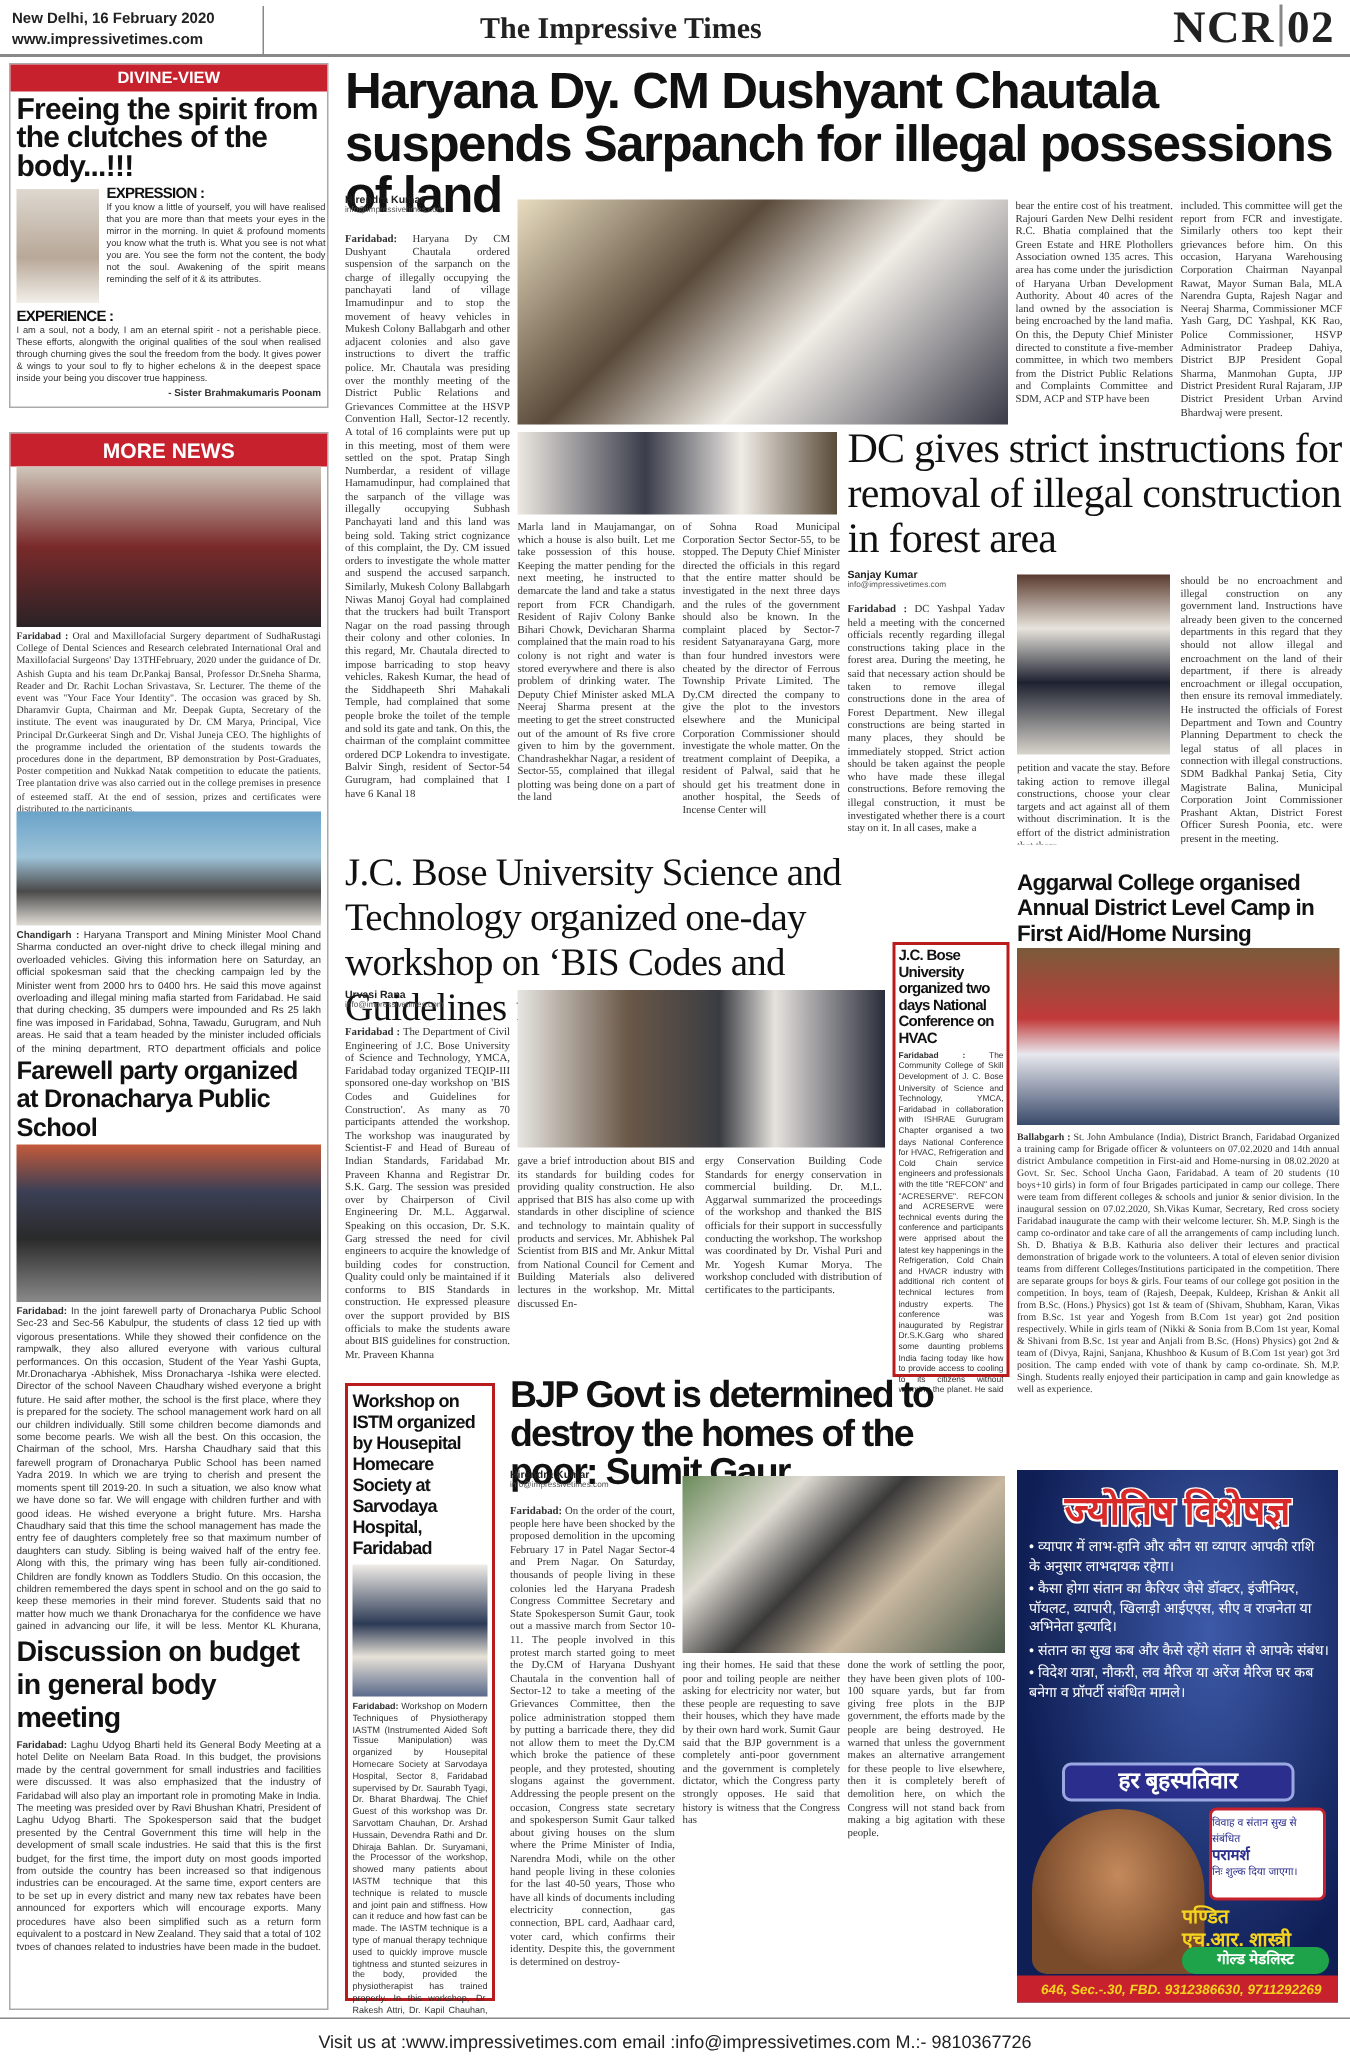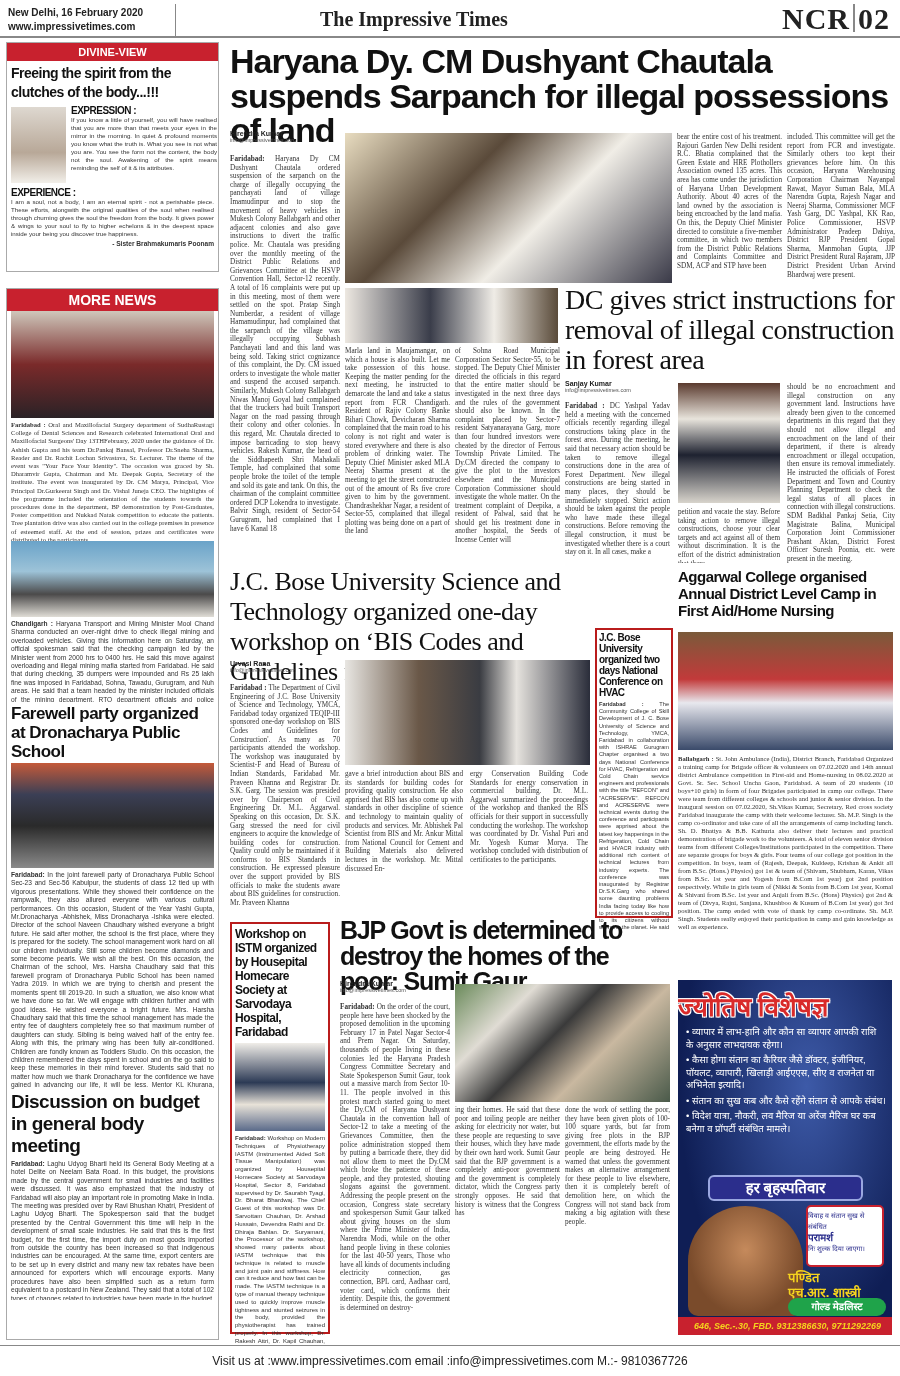--- a/index.html
+++ b/index.html
@@ -18,21 +18,21 @@
 .small{font-family:"Liberation Sans",sans-serif;font-size:6.6px;line-height:8.4px;text-align:justify;color:#333}
 .body{font-size:7.2px;line-height:8.6px;text-align:justify;color:#333}
 .photo{background:linear-gradient(135deg,#7a6a5c,#b7a592 40%,#5d5047 70%,#a89380)}
 .byline{font-family:"Liberation Sans",sans-serif;font-size:7px;font-weight:bold;color:#222}
 .byemail{font-family:"Liberation Sans",sans-serif;font-size:5.5px;color:#555}
 .hl{font-weight:bold;color:#111;letter-spacing:-1px;line-height:1.02}
 .col{position:absolute}
 .boxed{border:2px solid #b91c1c}
 .footer{left:0;top:1354px;width:900px;text-align:center;font-family:"Liberation Sans",sans-serif;font-size:12px;color:#222}
 .ad{left:678px;top:980px;width:214px;height:355px;background:radial-gradient(ellipse at 60% 30%,#3d5aa8,#0f1e55 70%);overflow:hidden}
-.ad-title{left:0;top:8px;width:214px;text-align:left;font-size:26px;font-weight:bold;color:#d92a2a;text-shadow:1px 1px 0 #fff,-1px -1px 0 #fff,1px -1px 0 #fff,-1px 1px 0 #fff}
+.ad-title{left:0;top:8px;width:214px;text-align:center;font-size:26px;font-weight:bold;color:#d92a2a;text-shadow:1px 1px 0 #fff,-1px -1px 0 #fff,1px -1px 0 #fff,-1px 1px 0 #fff}
 .ad-list{left:8px;top:46px;width:200px;color:#fff;font-family:"Liberation Sans",sans-serif;font-size:9.5px;line-height:12.5px}
 .ad-list div{margin-bottom:3px}
 .ad-day{left:30px;top:195px;width:155px;height:26px;background:#2b2e8c;border:2px solid #9aa7e0;border-radius:6px;color:#fff;text-align:center;font-size:15px;font-weight:bold;line-height:22px}
 .ad-note{left:128px;top:225px;width:78px;height:62px;background:#fff;border:2px solid #c8212e;border-radius:5px;color:#2b2e8c;font-size:7px;line-height:11px;padding-top:3px;font-family:"Liberation Sans",sans-serif}
 .ad-face{left:10px;top:226px;width:115px;height:110px;border-radius:50% 50% 10px 10px;background:radial-gradient(ellipse at 50% 40%,#c58a5c,#7a4b2b 70%)}
 .ad-name{left:110px;top:290px;width:100px;text-align:left;color:#f5d31e;font-weight:bold;font-size:13px;line-height:15px;font-family:"Liberation Sans",sans-serif}
 .ad-gold{left:110px;top:318px;width:98px;height:18px;background:#1fa34a;border-radius:9px;color:#fff;font-size:10px;text-align:center;line-height:18px;font-weight:bold;font-family:"Liberation Sans",sans-serif}
 .ad-foot{left:0;top:337px;width:214px;height:29px;background:#c8212e;color:#f5d31e;font-size:9px;font-weight:bold;font-style:italic;line-height:18px;padding-left:16px;font-family:"Liberation Sans",sans-serif}
 </style>
 </head>
@@ -42,21 +42,21 @@
   <div>New Delhi, 16 February 2020</div>
   <div>www.impressivetimes.com</div>
 </div>
 <div class="abs mast-sep"></div>
 <div class="abs mast-title">The Impressive Times</div>
 <div class="abs mast-page"><span>NCR</span><span class="bar"></span><span>02</span></div>
 <div class="mast-line"></div>
 
 <div class="abs sidebar" style="height:230px">
   <div class="red-band" style="height:18px;font-size:11px;line-height:18px">DIVINE-VIEW</div>
-  <div class="side-head" style="font-size:14px;line-height:19px;padding:3px 4px">Freeing the spirit from the clutches of the body...!!!</div>
+  <div class="side-head" style="font-size:20px;line-height:19px;padding:3px 4px">Freeing the spirit from the clutches of the body...!!!</div>
   <div style="position:relative;height:80px">
     <div class="abs photo" style="left:4px;top:2px;width:55px;height:76px;background:linear-gradient(#ded8d0,#b8a898 60%,#f2efe9)"></div>
     <div class="abs" style="left:64px;top:0;width:146px">
       <div class="side-head" style="font-size:10px">EXPRESSION :</div>
       <div class="small" style="font-size:6.2px;line-height:8px">If you know a little of yourself, you will have realised that you are more than that meets your eyes in the mirror in the morning. In quiet &amp; profound moments you know what the truth is. What you see is not what you are. You see the form not the content, the body not the soul. Awakening of the spirit means reminding the self of it &amp; its attributes.</div>
     </div>
   </div>
   <div class="side-head" style="font-size:10px;padding:2px 4px 0">EXPERIENCE :</div>
   <div class="small" style="padding:0 4px;font-size:6.2px;line-height:8px">I am a soul, not a body, I am an eternal spirit - not a perishable piece. These efforts, alongwith the original qualities of the soul when realised through churning gives the soul the freedom from the body. It gives power &amp; wings to your soul to fly to higher echelons &amp; in the deepest space inside your being you discover true happiness.</div>
   <div class="small" style="text-align:right;padding:2px 4px;font-weight:bold">- Sister Brahmakumaris Poonam</div>
@@ -108,21 +108,21 @@
 <div class="col body" style="left:230px;top:684px;width:110px;height:232px;overflow:hidden"><b>Faridabad :</b> <span>The Department of Civil Engineering of J.C. Bose University of Science and Technology, YMCA, Faridabad today organized TEQIP-III sponsored one-day workshop on 'BIS Codes and Guidelines for Construction'. As many as 70 participants attended the workshop. The workshop was inaugurated by Scientist-F and Head of Bureau of Indian Standards, Faridabad Mr. Praveen Khanna and Registrar Dr. S.K. Garg. The session was presided over by Chairperson of Civil Engineering Dr. M.L. Aggarwal. Speaking on this occasion, Dr. S.K. Garg stressed the need for civil engineers to acquire the knowledge of building codes for construction. Quality could only be maintained if it conforms to BIS Standards in construction. He expressed pleasure over the support provided by BIS officials to make the students aware about BIS guidelines for construction. Mr. Praveen Khanna</span></div>
 <div class="abs photo" style="left:345px;top:660px;width:245px;height:105px;background:linear-gradient(90deg,#e8e6e2,#6a5848 30%,#3a3c42 55%,#e6e3de 70%,#2a2d3a)"></div>
 <div class="col body" style="left:345px;top:770px;width:118px;height:145px;overflow:hidden">gave a brief introduction about BIS and its standards for building codes for providing quality construction. He also apprised that BIS has also come up with standards in other discipline of science and technology to maintain quality of products and services. Mr. Abhishek Pal Scientist from BIS and Mr. Ankur Mittal from National Council for Cement and Building Materials also delivered lectures in the workshop. Mr. Mittal discussed En-</div>
 <div class="col body" style="left:470px;top:770px;width:118px;height:145px;overflow:hidden">ergy Conservation Building Code Standards for energy conservation in commercial building. Dr. M.L. Aggarwal summarized the proceedings of the workshop and thanked the BIS officials for their support in successfully conducting the workshop. The workshop was coordinated by Dr. Vishal Puri and Mr. Yogesh Kumar Morya. The workshop concluded with distribution of certificates to the participants.</div>
 
 <div class="abs boxed" style="left:595px;top:628px;width:78px;height:290px;padding:2px">
   <div class="side-head" style="font-size:10px;line-height:11px">J.C. Bose University organized two days National Conference on HVAC</div>
   <div class="small" style="font-size:5.6px;line-height:7.2px;margin-top:3px;height:228px;overflow:hidden"><b>Faridabad :</b> <span>The Community College of Skill Development of J. C. Bose University of Science and Technology, YMCA, Faridabad in collaboration with ISHRAE Gurugram Chapter organised a two days National Conference for HVAC, Refrigeration and Cold Chain service engineers and professionals with the title "REFCON" and "ACRESERVE". REFCON and ACRESERVE were technical events during the conference and participants were apprised about the latest key happenings in the Refrigeration, Cold Chain and HVACR industry with additional rich content of technical lectures from industry experts. The conference was inaugurated by Registrar Dr.S.K.Garg who shared some daunting problems India facing today like how to provide access to cooling to its citizens without warming the planet. He said that cooling should be viewed as a basic necessity – not just for health and productivity reasons but, in some cases, even for survival.</span></div>
 </div>
 
-<div class="abs side-head" style="left:678px;top:568px;width:215px;font-size:15px;line-height:17px">Aggarwal College organised Annual District Level Camp in First Aid/Home Nursing</div>
+<div class="abs side-head" style="left:678px;top:580px;width:215px;font-size:15px;line-height:17px">Aggarwal College organised Annual District Level Camp in First Aid/Home Nursing</div>
 <div class="abs photo" style="left:678px;top:632px;width:215px;height:118px;background:linear-gradient(#7a5a3a,#c23a3a 40%,#e8e8ee 60%,#3a4a6a)"></div>
 <div class="col body" style="left:678px;top:755px;width:215px;height:215px;overflow:hidden;font-size:6.6px;line-height:8px"><b>Ballabgarh :</b> <span>St. John Ambulance (India), District Branch, Faridabad Organized a training camp for Brigade officer &amp; volunteers on 07.02.2020 and 14th annual district Ambulance competition in First-aid and Home-nursing in 08.02.2020 at Govt. Sr. Sec. School Uncha Gaon, Faridabad. A team of 20 students (10 boys+10 girls) in form of four Brigades participated in camp our college. There were team from different colleges &amp; schools and junior &amp; senior division. In the inaugural session on 07.02.2020, Sh.Vikas Kumar, Secretary, Red cross society Faridabad inaugurate the camp with their welcome lecturer. Sh. M.P. Singh is the camp co-ordinator and take care of all the arrangements of camp including lunch. Sh. D. Bhatiya &amp; B.B. Kathuria also deliver their lectures and practical demonstration of brigade work to the volunteers. A total of eleven senior division teams from different Colleges/Institutions participated in the competition. There are separate groups for boys &amp; girls. Four teams of our college got position in the competition. In boys, team of (Rajesh, Deepak, Kuldeep, Krishan &amp; Ankit all from B.Sc. (Hons.) Physics) got 1st &amp; team of (Shivam, Shubham, Karan, Vikas from B.Sc. 1st year and Yogesh from B.Com 1st year) got 2nd position respectively. While in girls team of (Nikki &amp; Sonia from B.Com 1st year, Komal &amp; Shivani from B.Sc. 1st year and Anjali from B.Sc. (Hons) Physics) got 2nd &amp; team of (Divya, Rajni, Sanjana, Khushboo &amp; Kusum of B.Com 1st year) got 3rd position. The camp ended with vote of thank by camp co-ordinate. Sh. M.P. Singh. Students really enjoyed their participation in camp and gain knowledge as well as experience.</span></div>
 
 <div class="abs boxed" style="left:230px;top:922px;width:100px;height:412px;padding:3px">
   <div class="side-head" style="font-size:12px;line-height:14px">Workshop on ISTM organized by Housepital Homecare Society at Sarvodaya Hospital, Faridabad</div>
   <div class="photo" style="height:88px;margin-top:4px;background:linear-gradient(#f0ede8,#2c3a55 45%,#e8e2d8 70%,#5a6a8a)"></div>
   <div class="small" style="font-size:6px;line-height:7.8px;margin-top:4px;height:210px;overflow:hidden"><b>Faridabad:</b> <span>Workshop on Modern Techniques of Physiotherapy IASTM (Instrumented Aided Soft Tissue Manipulation) was organized by Housepital Homecare Society at Sarvodaya Hospital, Sector 8, Faridabad supervised by Dr. Saurabh Tyagi, Dr. Bharat Bhardwaj. The Chief Guest of this workshop was Dr. Sarvottam Chauhan, Dr. Arshad Hussain, Devendra Rathi and Dr. Dhiraja Bahlan. Dr. Suryamani, the Processor of the workshop, showed many patients about IASTM technique that this technique is related to muscle and joint pain and stiffness. How can it reduce and how fast can be made. The IASTM technique is a type of manual therapy technique used to quickly improve muscle tightness and stunted seizures in the body, provided the physiotherapist has trained properly. In this workshop, Dr. Rakesh Attri, Dr. Kapil Chauhan, Dr. Sandeep Chauhan, Dr. Sudeep Raghav, Dr. Ajit etc. attended.</span></div>
 </div>
 
 <div class="abs sans hl" style="left:340px;top:918px;width:330px;font-size:25px;letter-spacing:-1.2px">BJP Govt is determined to destroy the homes of the poor: Sumit Gaur</div>

